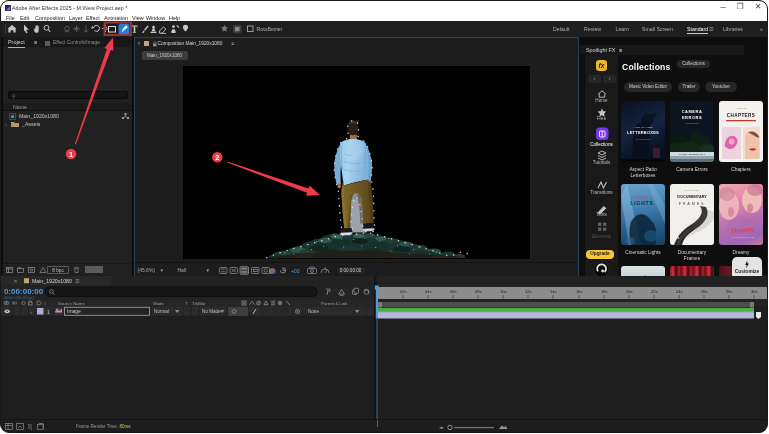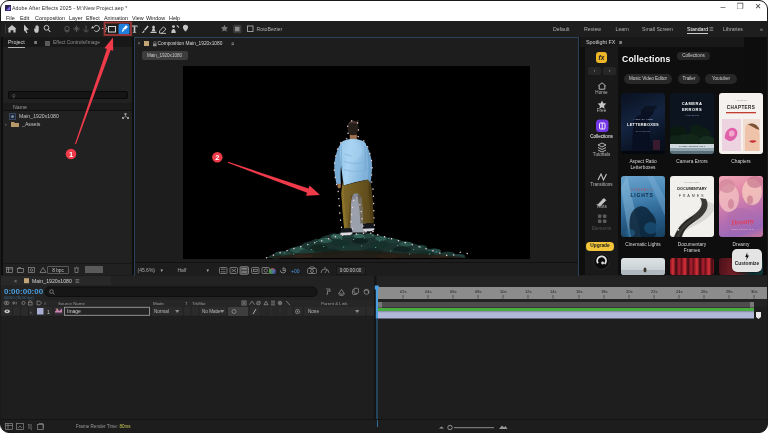--- a/index.html
+++ b/index.html
@@ -13,21 +13,21 @@
 .winbtn{position:absolute;top:0px;width:18px;height:12px;color:#444;font-size:8px;text-align:center;line-height:12px;}
 #menubar{position:absolute;left:0;top:13px;width:100%;height:7px;background:#ffffff;}
 .mi{position:absolute;top:0.5px;font-size:5.4px;color:#222;}
 
 #toolbar{position:absolute;left:0;top:20px;width:100%;height:16px;background:#1e1e1e;}
 .ws{position:absolute;top:5px;font-size:5.2px;color:#b0b0b0;}
 
 #panels{position:absolute;left:0;top:36px;width:100%;height:238px;background:#0d0d0d;}
 #proj{position:absolute;left:2px;top:0;width:129px;height:238px;background:#212121;}
 #comp{position:absolute;left:132.5px;top:0;width:445px;height:241px;background:#1d1d1d;border:1px solid #2a425c;}
-#fxp{position:absolute;left:579px;top:0;width:164px;height:238px;background:#0e0e0e;}
+#fxp{position:absolute;left:579px;top:8px;width:164px;height:238px;background:#0e0e0e;}
 .tabrow{position:absolute;left:0;top:0;width:100%;height:10px;background:#181818;}
 .t-act{color:#d6d6d6;font-size:5.4px;}
 
 #psearch{position:absolute;left:5px;top:54px;width:120px;height:8px;background:#151515;border-radius:2px;border:1px solid #0a0a0a;}
 .prow{position:absolute;left:0;width:100%;height:8px;font-size:5.2px;color:#c2c2c2;}
 
 #viewer{position:absolute;left:48px;top:28px;width:347px;height:193px;background:#000;}
 #compbar{position:absolute;left:0;bottom:0;width:100%;height:15px;background:#1d1d1d;border-top:1px solid #111;}
 .cbtxt{position:absolute;top:4px;font-size:5px;color:#a8a8a8;}
 

